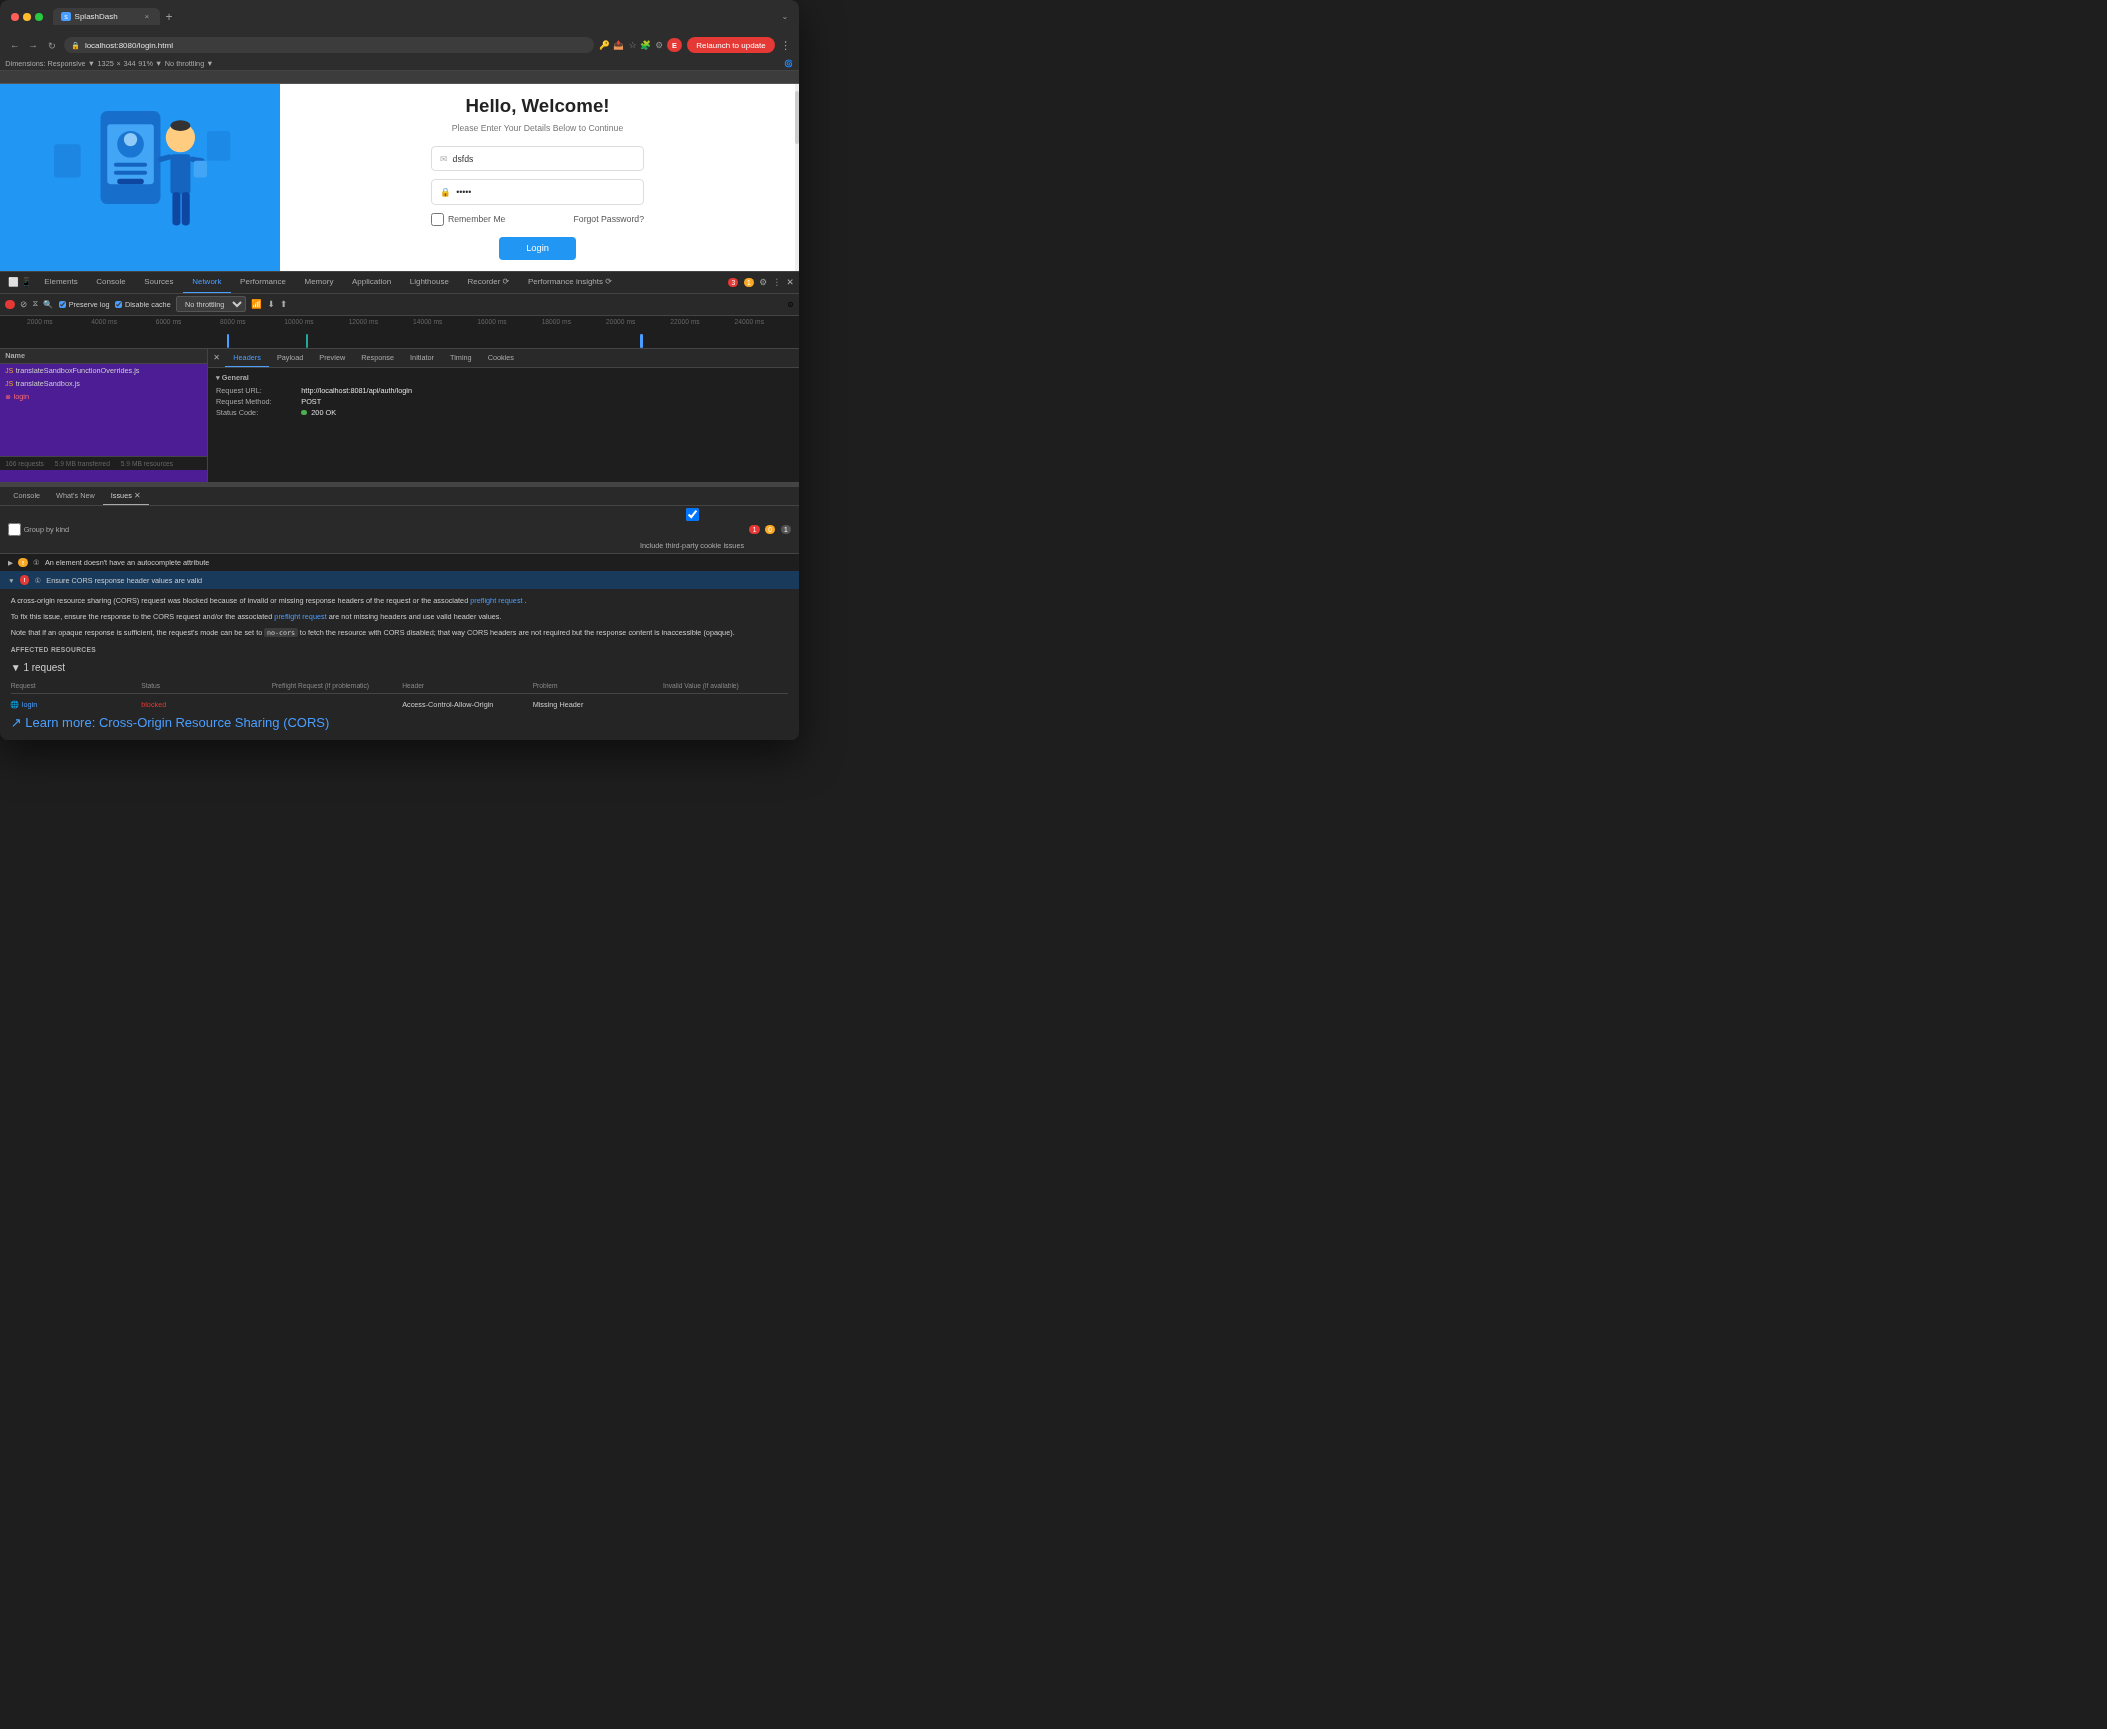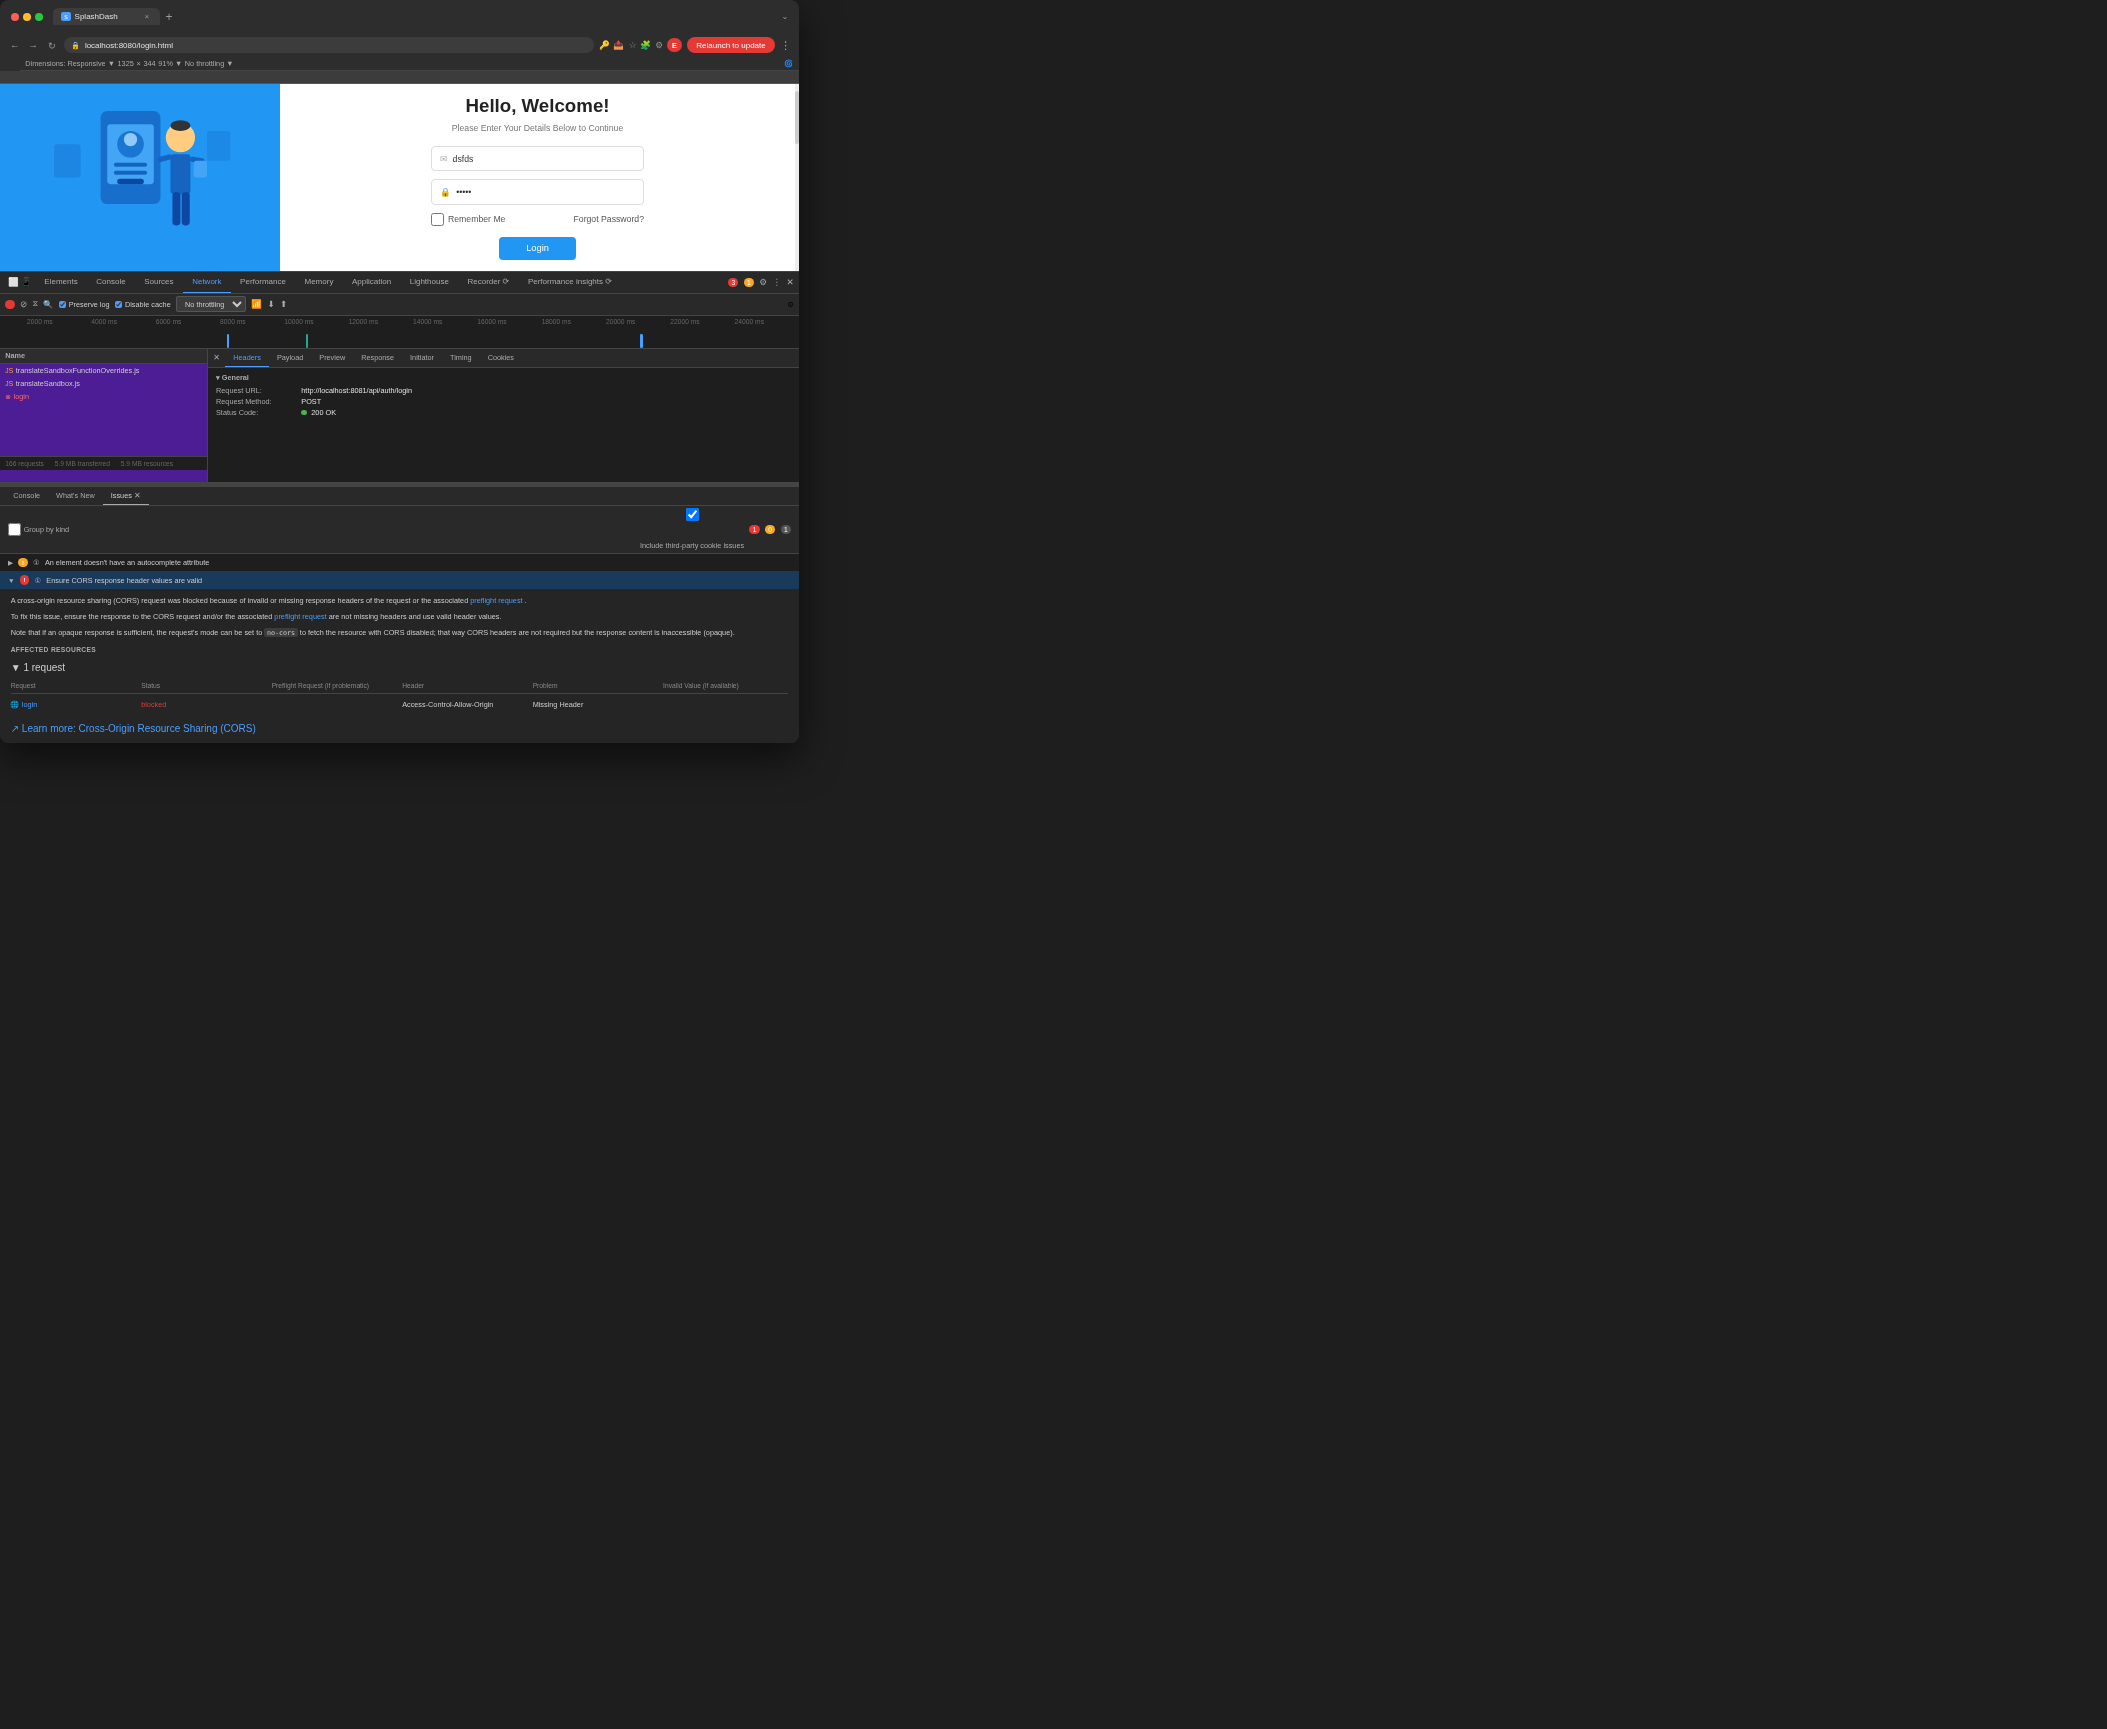--- a/index.html
+++ b/index.html
@@ -152,21 +152,20 @@
 
     .devtools-bar {
       background: #2d2d2d;
       padding: 2px 5.3px;
       display: flex;
       align-items: center;
       gap: 2.7px;
       font-size: 7.3px;
       color: #aaa;
       border-bottom: 0.7px solid #444;
-      margin-left: 20px;
     }
 
     .ruler-bar {
       background: #3c3c3c;
       height: 13.3px;
       border-bottom: 0.7px solid #555;
     }
 
     
     .page-content {
@@ -696,22 +695,22 @@
 
     .affected-link {
       color: #4a9eff;
     }
 
     .affected-blocked {
       color: #e53935;
     }
 
     .learn-more {
-      margin-top: 8px;
-      font-size: 10px;
+      margin-top: 0;
+      font-size: 13px;
     }
 
     .learn-more a {
       color: #4a9eff;
       text-decoration: none;
     }
 
     code {
       background: #3c3c3c;
       padding: 0.7px 2.7px;

